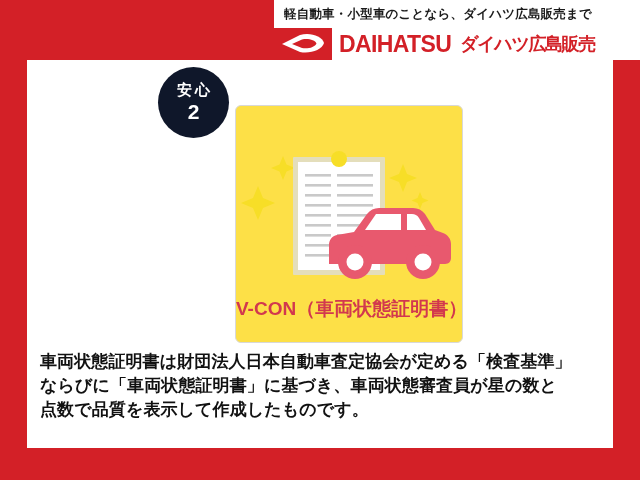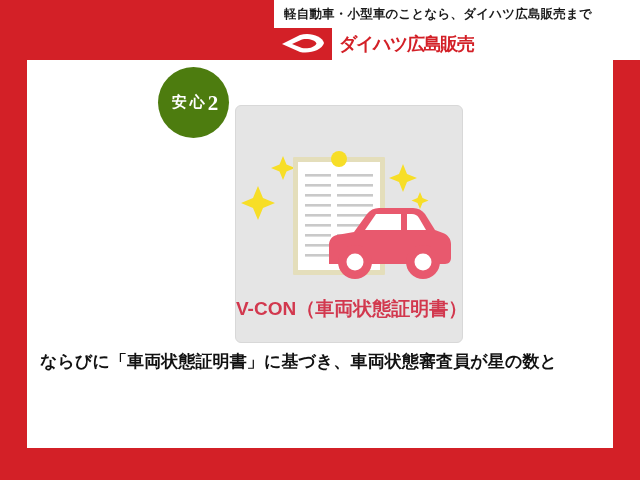--- a/index.html
+++ b/index.html
@@ -111,40 +111,39 @@
 
   
   .panel {
     position: absolute;
     left: 208px;
     top: 45px;
     width: 228px;
     height: 238px;
     border: 1px solid #d8d8d8;
     border-radius: 6px;
-    background: #e5e5e5;
+    background: #fde047;
     box-sizing: border-box;
   }
 
   
   .badge {
     position: absolute;
     left: 131px;
     top: 7px;
     width: 71px;
     height: 71px;
     border-radius: 50%;
-    background: #4d7c0f;
+    background: #0f172a;
     color: #ffffff;
     display: flex;
-    flex-direction: row;
+    flex-direction: column;
     align-items: center;
     justify-content: center;
     z-index: 5;
-    font-family: Liberation Serif, serif;
   }
   .badge-label {
     font-size: 15px;
     font-weight: bold;
     letter-spacing: 3px;
     text-indent: 3px;
     line-height: 1.1;
   }
   .badge-number {
     font-size: 21px;
@@ -212,20 +211,21 @@
       <div class="tagline">軽自動車・小型車のことなら、ダイハツ広島販売まで</div>
 
       <div class="logo-bar">
         <div class="logo-emblem">
           <svg width="46" height="22" viewBox="0 0 46 22" aria-hidden="true">
             <path d="M2 11 L20 2 C30 -1 42 3 44 10 C42 17 30 21 20 19 Z" fill="#ffffff"></path>
             <path d="M12 11 L22 6.5 C28 5 35 7 36.5 10.4 C35 14 28 16.2 22 15 Z" fill="#d32027"></path>
           </svg>
         </div>
         <div class="logo-words">
+          <span class="logo-latin">DAIHATSU</span>
           <span class="logo-jp">ダイハツ広島販売</span>
         </div>
       </div>
 
     </div>
   </div>
 
   <div class="card">
 
     <div class="badge">
@@ -306,18 +306,20 @@
 
         </svg>
       </div>
 
       <div class="vcon">V-CON（車両状態証明書）</div>
 
     </div>
 
     <div class="copy">
       <div class="copy-body">
+        <div>車両状態証明書は財団法人日本自動車査定協会が定める「検査基準」</div>
         <div>ならびに「車両状態証明書」に基づき、車両状態審査員が星の数と</div>
+        <div>点数で品質を表示して作成したものです。</div>
       </div>
     </div>
 
   </div>
 </div>
 
 </body></html>

